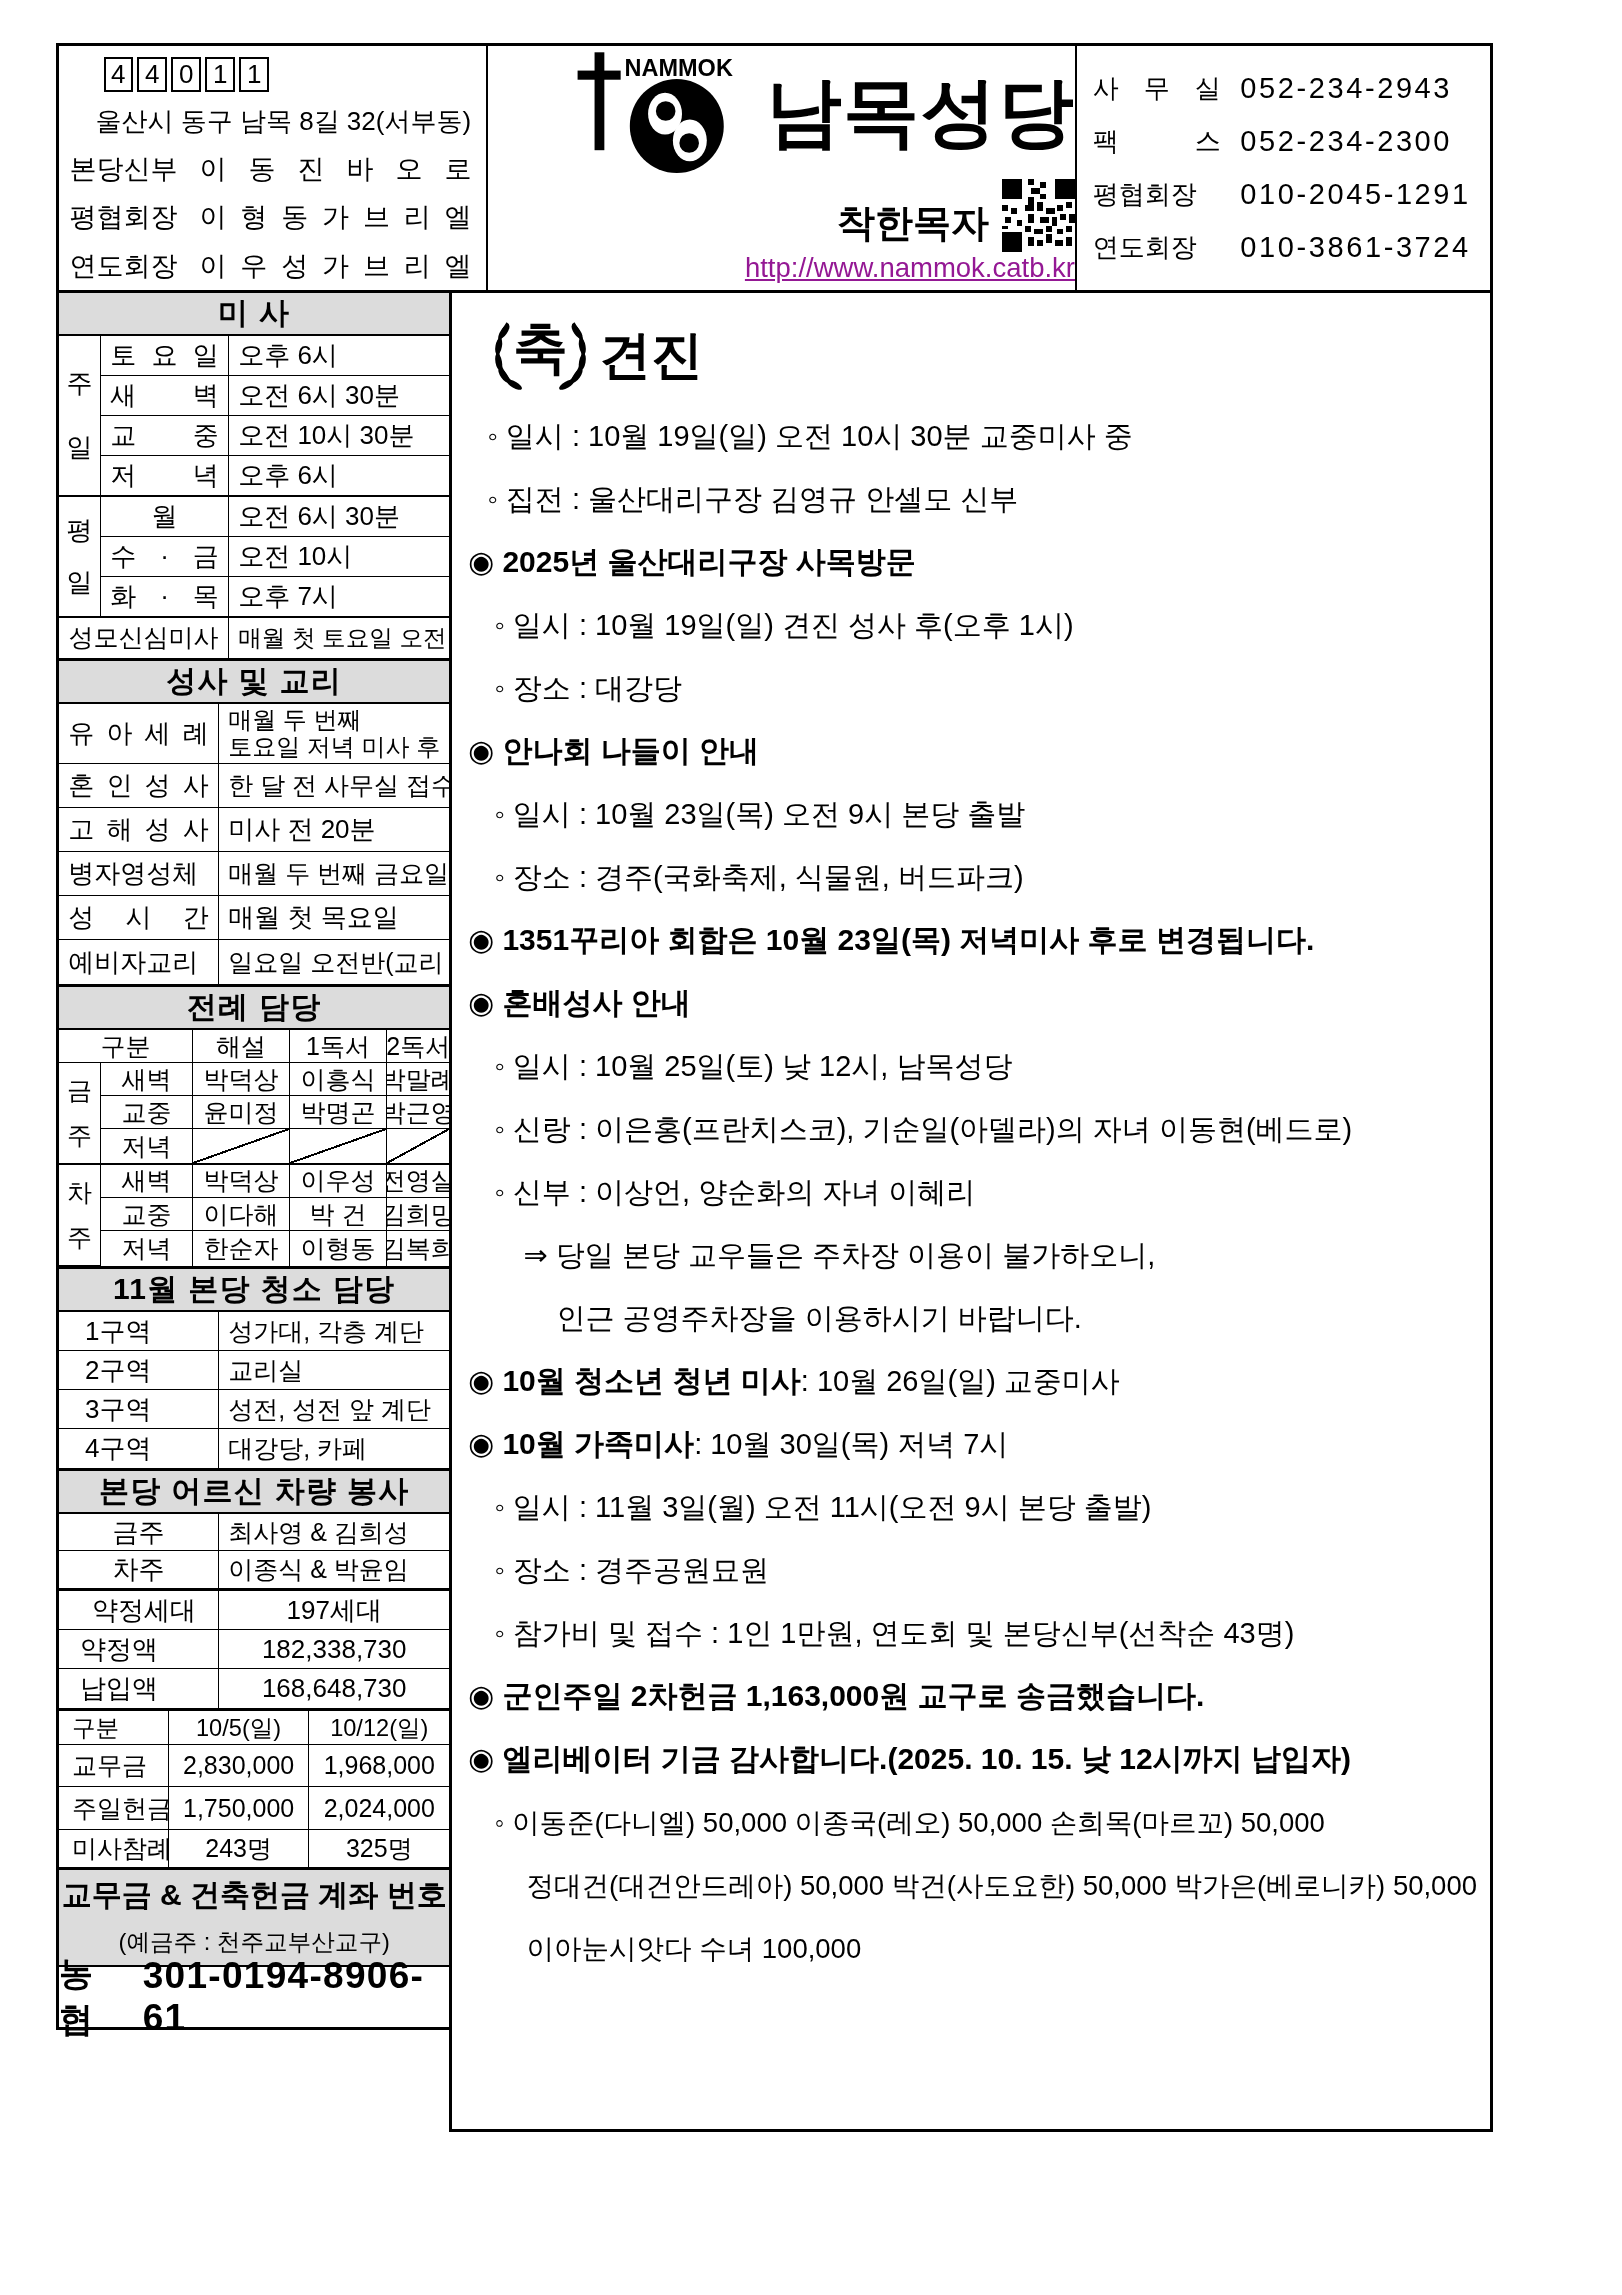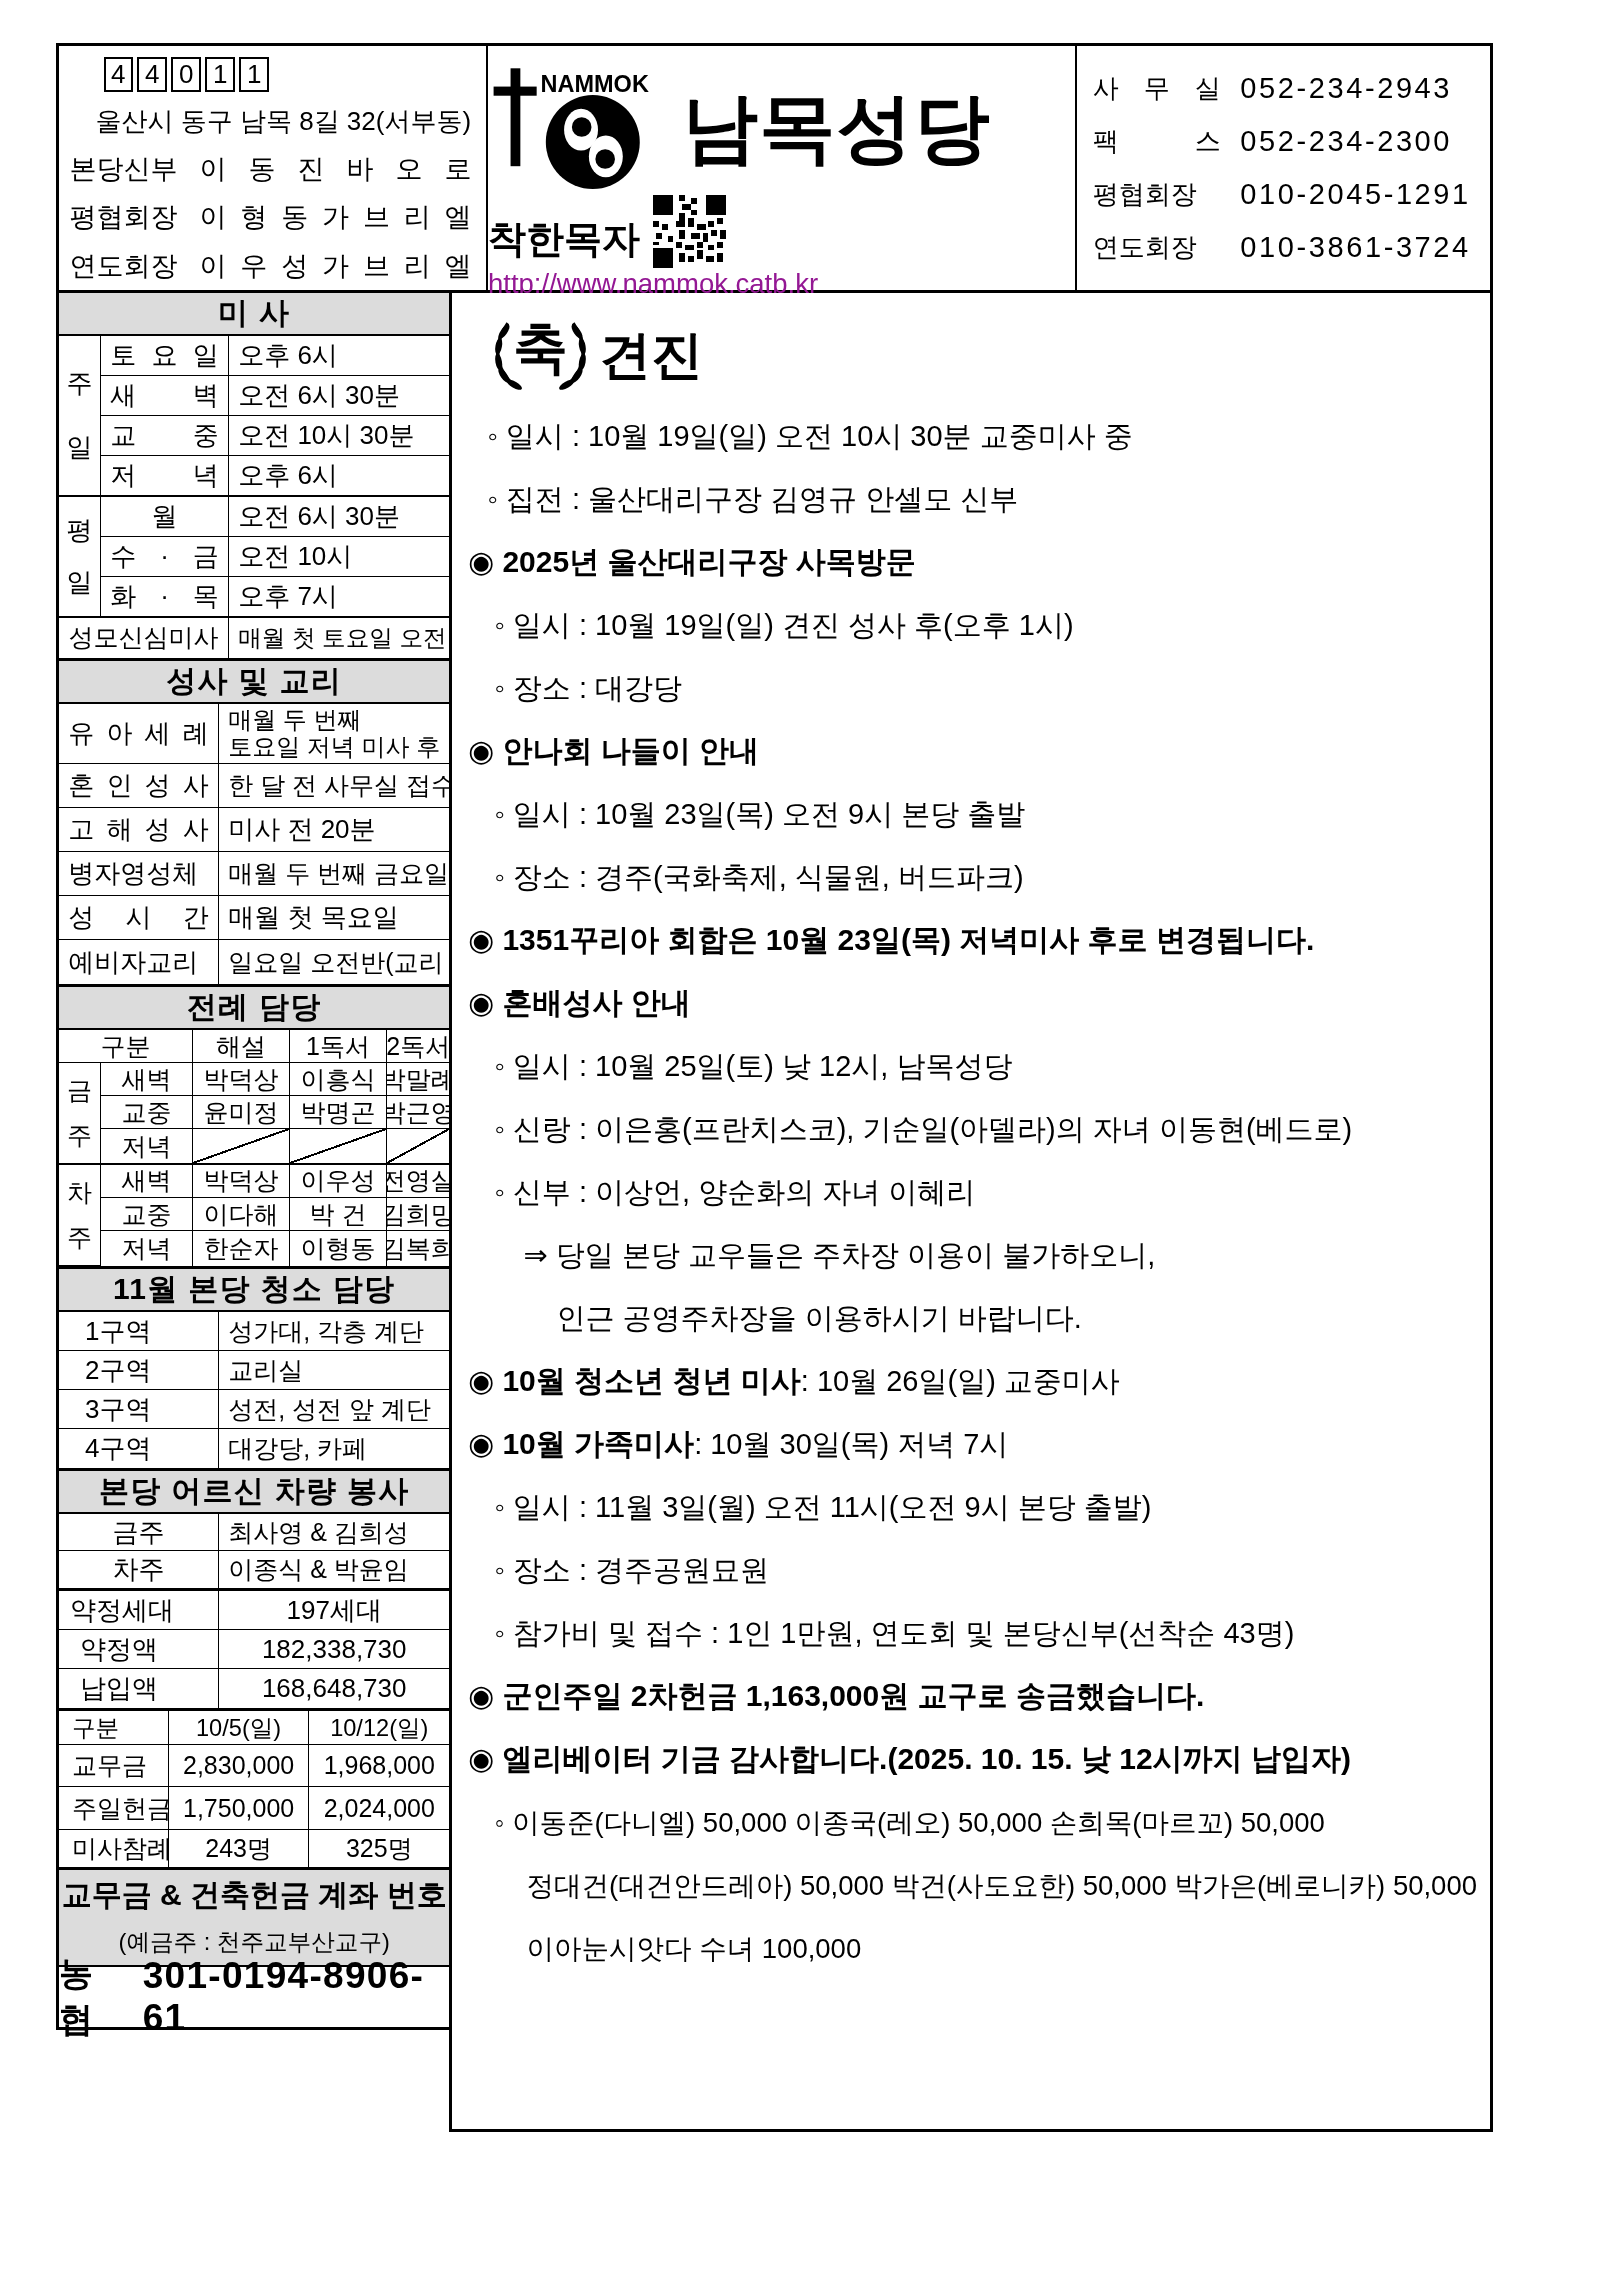--- a/index.html
+++ b/index.html
@@ -9,21 +9,21 @@
 
   
   .topbox{height:250px;border:3.9px solid #000;box-sizing:border-box;display:flex;background:#fff;}
   .top-left{width:429px;border-right:2.6px solid #000;box-sizing:border-box;padding:10.5px 14.4px 6.5px 10.5px;display:flex;flex-direction:column;justify-content:space-between;}
   .postal{display:flex;margin-left:34px;}
   .pbox{width:29.4px;height:35px;border:2px solid #000;box-sizing:border-box;display:flex;align-items:center;justify-content:center;font-size:26px;margin-right:4.6px;}
   .address{font-size:26px;padding-left:26px;white-space:nowrap;}
   .staff-row{display:flex;align-items:flex-end;font-size:27px;}
   .staff-role{white-space:nowrap;}
   .staff-name{flex:1;margin-left:22px;display:block;text-align:justify;text-align-last:justify;white-space:nowrap;}
-  .top-center{width:589px;border-right:2.6px solid #000;box-sizing:border-box;display:flex;flex-direction:column;align-items:flex-start;padding-top:21px;}
+  .top-center{width:589px;border-right:2.6px solid #000;box-sizing:border-box;display:flex;flex-direction:column;align-items:flex-end;padding-top:5px;}
   .logo-row{display:flex;align-items:center;justify-content:center;}
   .church-name{font-size:76px;font-weight:800;letter-spacing:1.3px;margin-left:3.9px;}
   .motto-row{display:flex;align-items:flex-end;justify-content:center;gap:13px;margin-top:3.9px;}
   .motto{font-size:38px;font-weight:700;padding-bottom:2.6px;}
   .url{font-size:27.5px;text-decoration:underline;margin-top:0px;display:block;}
   .top-right{flex:1;display:flex;flex-direction:column;justify-content:space-evenly;padding:6.5px 15.7px;}
   .contact-row{display:flex;align-items:center;}
   .contact-label{width:128px;font-size:26px;display:block;text-align:justify;text-align-last:justify;}
   .contact-number{font-size:29px;letter-spacing:2.6px;margin-left:19.6px;white-space:nowrap;}
 
@@ -294,21 +294,21 @@
         <div class="grid trans-grid">
           <div class="cell center" style="grid-area:1/1">금주</div>
           <div class="cell lc" style="grid-area:1/2;font-size:25px">최사영 &amp; 김희성</div>
           <div class="cell center bb0" style="grid-area:2/1">차주</div>
           <div class="cell lc bb0" style="grid-area:2/2;font-size:25px">이종식 &amp; 박윤임</div>
         </div>
       </div>
 
       <div class="section">
         <div class="grid elev-grid">
-          <div class="cell" style="grid-area:1/1;padding-left:11px">약정세대</div>
+          <div class="cell" style="grid-area:1/1;padding-left:33px">약정세대</div>
           <div class="cell lc center" style="grid-area:1/2">197세대</div>
           <div class="cell" style="grid-area:2/1;padding-left:21px">약정액</div>
           <div class="cell lc center" style="grid-area:2/2">182,338,730</div>
           <div class="cell bb0" style="grid-area:3/1;padding-left:21px">납입액</div>
           <div class="cell lc center bb0" style="grid-area:3/2">168,648,730</div>
         </div>
       </div>
 
       <div class="section">
         <div class="grid off-grid">

